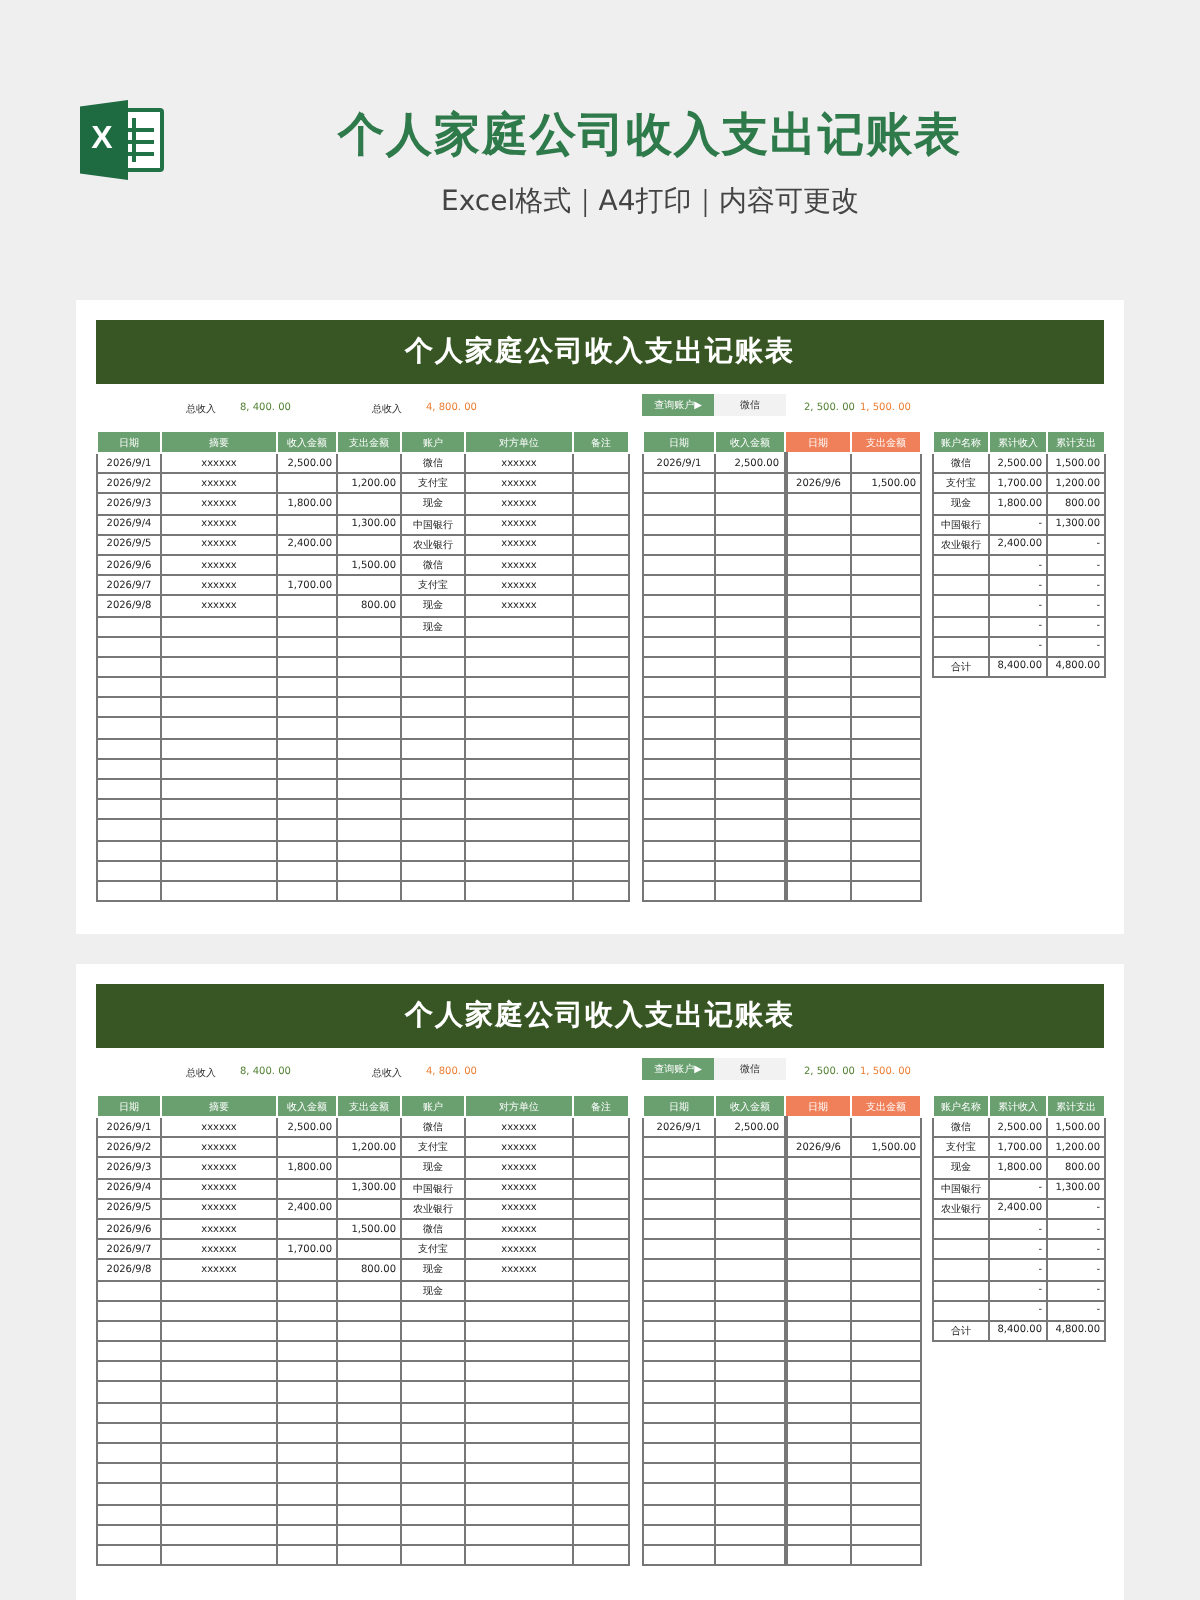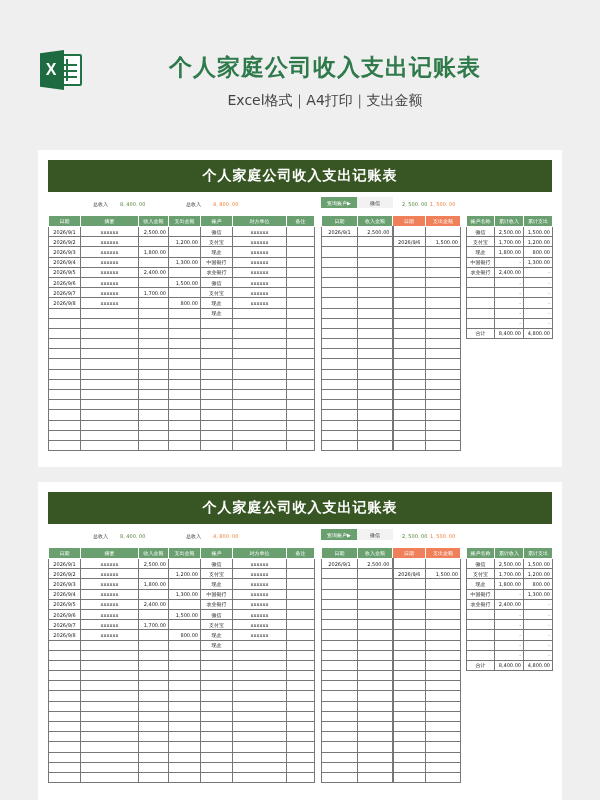--- a/index.html
+++ b/index.html
@@ -47,21 +47,21 @@
   <div class="xl-icon">
     <div class="grid">
       <i style="top:8px"></i>
         <i style="top:14px"></i>
         <i style="top:20px"></i>
       <b style="left:12px"></b>
     </div>
     <div class="book">X</div>
   </div>
   <div class="hero-title">个人家庭公司收入支出记账表</div>
-  <div class="hero-sub">Excel格式｜A4打印｜支出金额</div>
+  <div class="hero-sub">Excel格式｜A4打印｜内容可更改</div>
 </div>
 
 <div class="card card1">
     <div class="banner">个人家庭公司收入支出记账表</div>
     <div class="summary" style="left:55px">
       <span class="sum-label">总收入</span>
       <span class="sum-val green-val">8, 400. 00</span>
     </div>
     <div class="summary" style="left:148px">
       <span class="sum-label">总收入</span>

